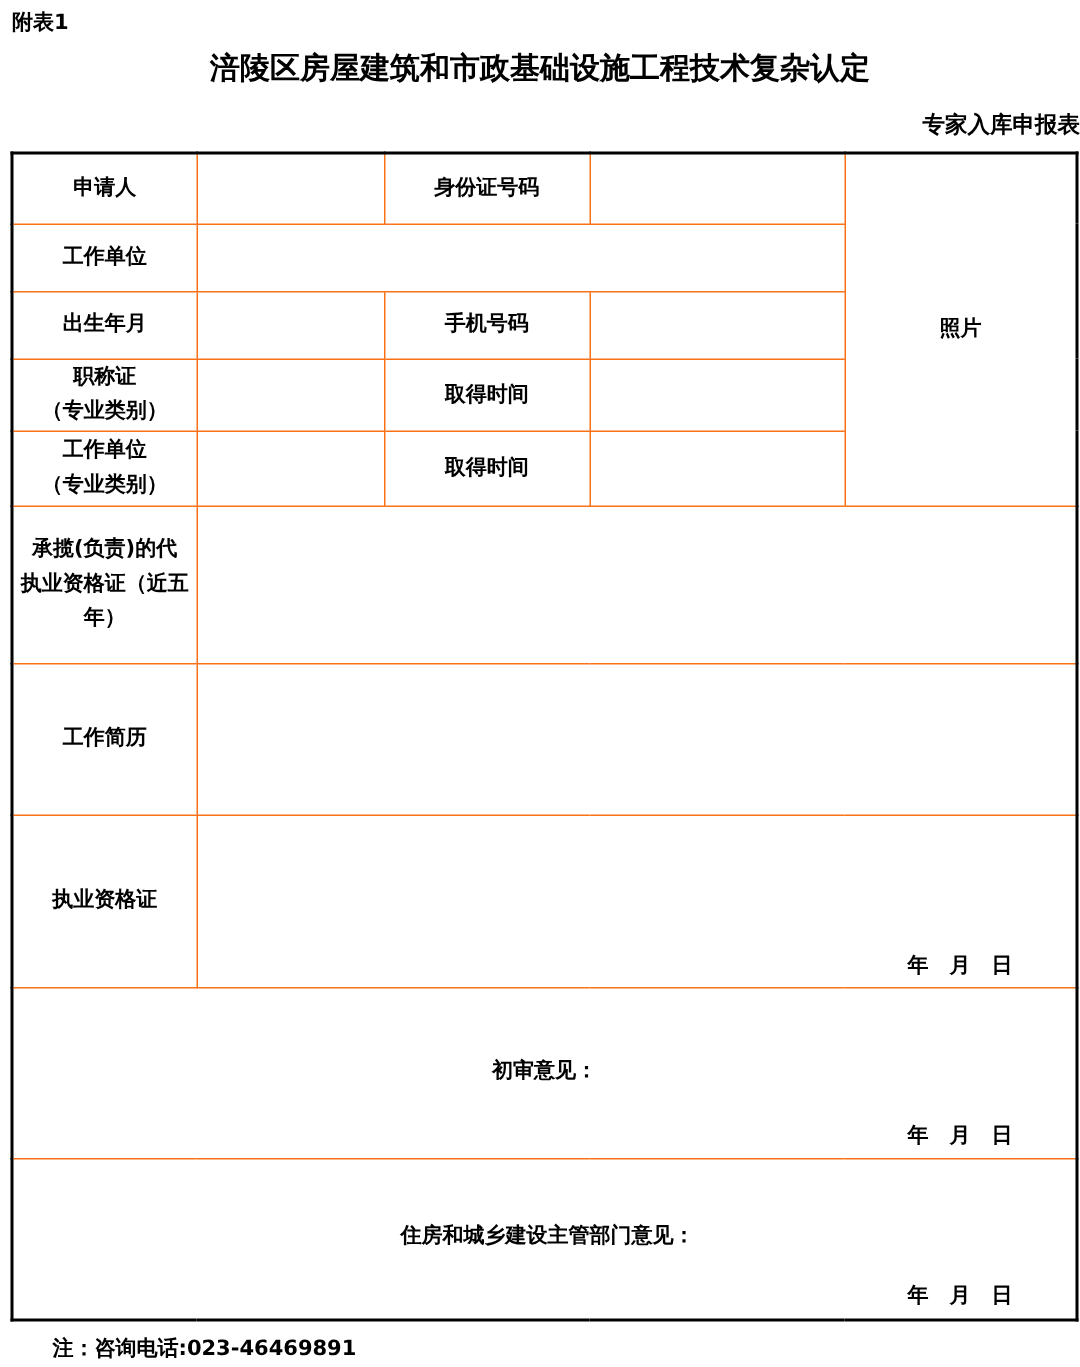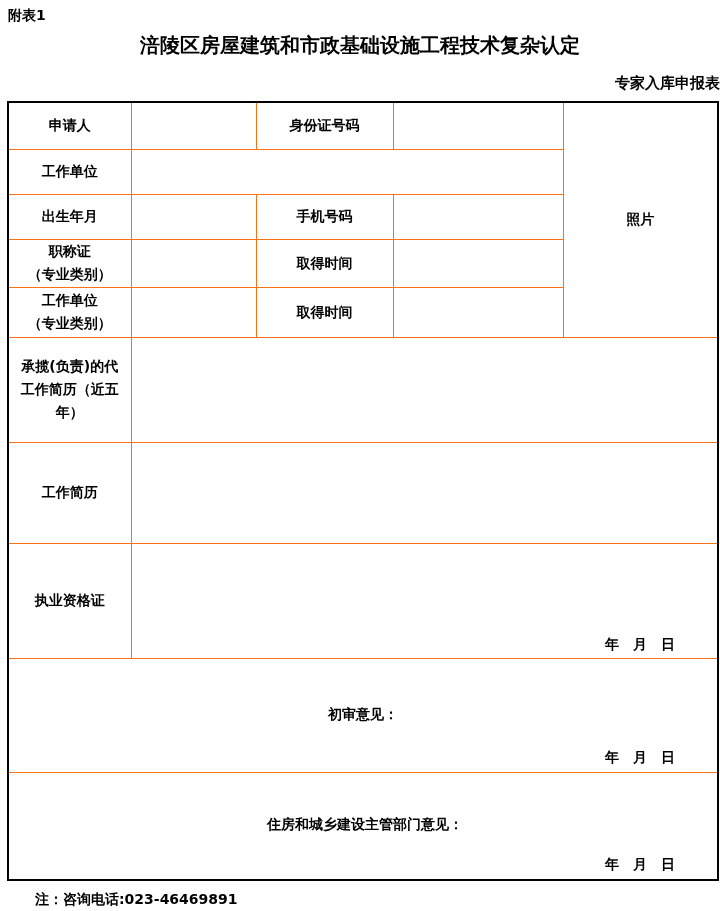--- a/index.html
+++ b/index.html
@@ -115,21 +115,21 @@
   </tr>
   <tr style="height:50px">
     <td class="lbl">工作单位
 （专业类别）</td>
     <td></td>
     <td class="lbl">取得时间</td>
     <td></td>
   </tr>
   <tr style="height:105px">
     <td class="lbl">承揽(负责)的代
-工作简历（近五
+执业资格证（近五
 年）</td>
     <td colspan="4"></td>
   </tr>
   <tr style="height:101px">
     <td class="lbl">工作简历</td>
     <td colspan="4"></td>
   </tr>
   <tr style="height:115px">
     <td class="lbl">执业资格证</td>
     <td colspan="4">

